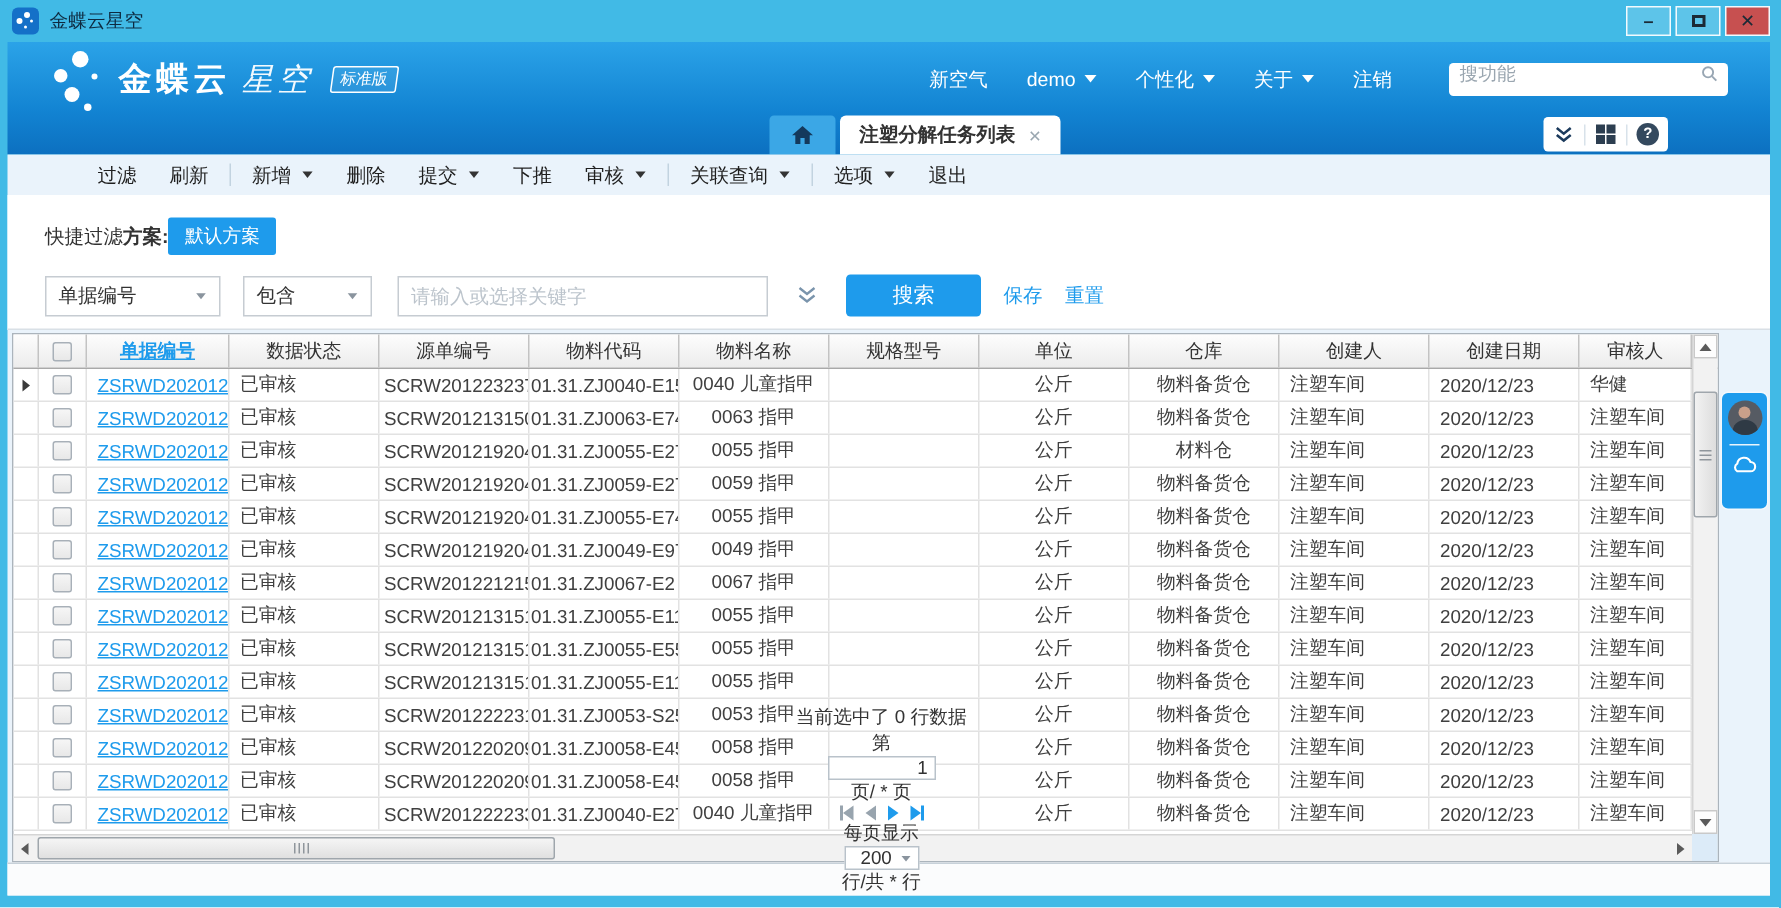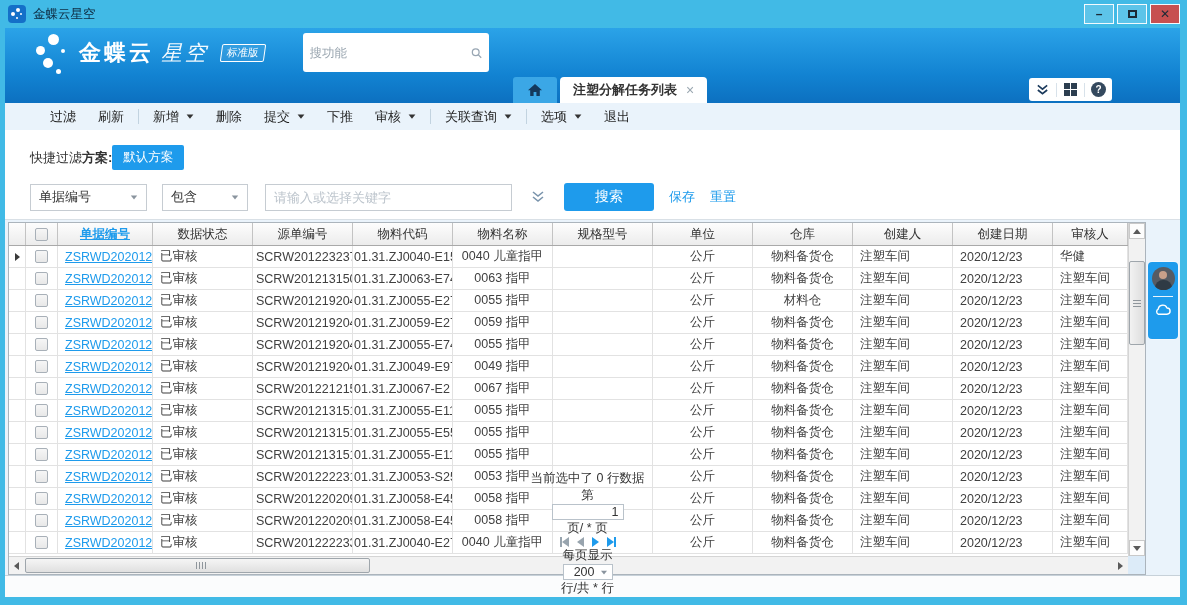--- a/index.html
+++ b/index.html
@@ -30,40 +30,40 @@
   .d3 { width: 10px; height: 10px; left: 8px; top: 26px; }
   .d4 { width: 5px; height: 5px; left: 21px; top: 37px; }
   .d5 { width: 4px; height: 4px; left: 26px; top: 17px; }
   .logo-main { color: #fff; font-size: 22px; font-weight: bold; letter-spacing: 3px; }
   .logo-sub { color: rgba(255,255,255,.95); font-size: 21px; font-style: italic; font-weight: 300; margin-left: 7px; letter-spacing: 3px; }
   .logo-badge { margin-left: 12px; color: #fff; font-size: 10.5px; border: 1px solid #fff; border-radius: 2px;
     padding: 1px 5px; transform: skewX(-8deg); background: rgba(255,255,255,.08); }
   .hdr-nav { display: flex; align-items: center; gap: 26px; margin-left: auto; color: #fff; font-size: 13px; }
   .nav-item { display: flex; align-items: center; gap: 6px; cursor: pointer; white-space: nowrap; }
   .caret { width: 0; height: 0; border-left: 4px solid transparent; border-right: 4px solid transparent; border-top: 5px solid currentColor; display: inline-block; }
-  .hdr-search { width: 186px; height: 39px; background: #fff; border-radius: 3px; margin-left: 26px; display: flex; align-items: center; padding: 0 7px; }
+  .hdr-search { width: 186px; height: 22px; background: #fff; border-radius: 3px; margin-left: 26px; display: flex; align-items: flex-start; padding: 0 7px; }
   .hdr-search input { border: 0; outline: 0; flex: 1; font-size: 12.5px; color: #444; background: transparent; font-family: inherit; }
   .hdr-search input::placeholder { color: #9AA6B0; }
 
   .tab-row { height: 26px; display: flex; align-items: flex-end; padding-left: 35px; position: relative; justify-content: center; }
   .home-tab { width: 44px; height: 26px; background: #3BA7E6; border-radius: 3px 3px 0 0; display: flex; align-items: center; justify-content: center; margin-right: 3px; cursor: pointer; }
   .active-tab { height: 26px; background: #fff; border-radius: 4px 4px 0 0; display: flex; align-items: center; padding: 0 13px; gap: 9px; cursor: pointer; }
   .active-tab .tab-label { font-size: 13px; font-weight: bold; color: #333; }
   .tab-close { color: #9AA7B0; font-size: 14px; line-height: 1; cursor: pointer; }
   .tab-right { position: absolute; right: 68px; bottom: 2px; height: 23px; background: #fff; border-radius: 3px; display: flex; align-items: center; }
   .tr-btn { width: 27px; height: 23px; display: flex; align-items: center; justify-content: center; cursor: pointer; }
   .tr-sep { width: 1px; height: 14px; background: #D8E2EA; }
   .help-circle { width: 15px; height: 15px; border-radius: 50%; background: #34495E; color: #fff; font-size: 10px; font-weight: bold;
     display: flex; align-items: center; justify-content: center; }
   .grid-glyph { display: grid; grid-template-columns: 6px 6px; grid-template-rows: 6px 6px; gap: 1px; }
   .grid-glyph s { background: #2C3E50; }
 
   
   .main { position: absolute; top: 103px; left: 5px; right: 7px; bottom: 8px; background: #EAF3FB; }
-  .toolbar { height: 27px; display: flex; align-items: center; padding-left: 34px; font-size: 13px; color: #1F1F1F; }
+  .toolbar { height: 27px; display: flex; align-items: center; padding-left: 22px; font-size: 13px; color: #1F1F1F; margin-left: 27px; }
   .tool-item { padding: 0 11px; display: flex; align-items: center; gap: 7px; cursor: pointer; white-space: nowrap; }
   .tool-item .caret { color: #333; transform: scale(.85); }
   .tool-sep { width: 1px; height: 15px; background: #C2D3E0; margin: 0 3px; }
 
   .filter { position: absolute; top: 27px; left: 0; right: 0; height: 90px; background: #fff; border-bottom: 1px solid #D9E0E6; padding: 15px 0 0 25px; }
   .f-row1 { display: flex; align-items: center; font-size: 13px; color: #333; }
   .f-scheme-label { font-weight: bold; }
   .scheme-btn { background: #1E9BEC; color: #fff; font-size: 12.5px; padding: 4px 11px; border-radius: 2px; border: 0; cursor: pointer; font-family: inherit; }
   .f-row2 { display: flex; align-items: center; margin-top: 13px; }
   .fselect { height: 27px; border: 1px solid #C6CCD2; background: #fff; display: flex; align-items: center; padding: 0 8px; font-size: 13px; color: #333; cursor: pointer; }
@@ -164,20 +164,40 @@
             <b class="d1"></b>
             <b class="d2"></b>
             <b class="d3"></b>
             <b class="d4"></b>
             <b class="d5"></b>
           </span>
         <span class="logo-main">金蝶云</span>
         <span class="logo-sub">星空</span>
         <span class="logo-badge">标准版</span>
       </div>
+      <div class="hdr-nav">
+        <span class="nav-item">
+            <span>新空气</span>
+          </span>
+        <span class="nav-item">
+            <span>demo</span>
+            <span class="caret"></span>
+          </span>
+        <span class="nav-item">
+            <span>个性化</span>
+            <span class="caret"></span>
+          </span>
+        <span class="nav-item">
+            <span>关于</span>
+            <span class="caret"></span>
+          </span>
+        <span class="nav-item">
+            <span>注销</span>
+          </span>
+      </div>
       <div class="hdr-search">
         <input placeholder="搜功能" style="">
         <svg width="14" height="14" viewBox="0 0 14 14">
             <circle cx="6" cy="6" r="4.3" stroke="#98A6B3" stroke-width="1.6" fill="none"></circle>
             <line x1="9.4" y1="9.4" x2="13" y2="13" stroke="#98A6B3" stroke-width="1.6"></line>
           </svg>
       </div>
     </div>
     <div class="tab-row">
       <span class="home-tab">

